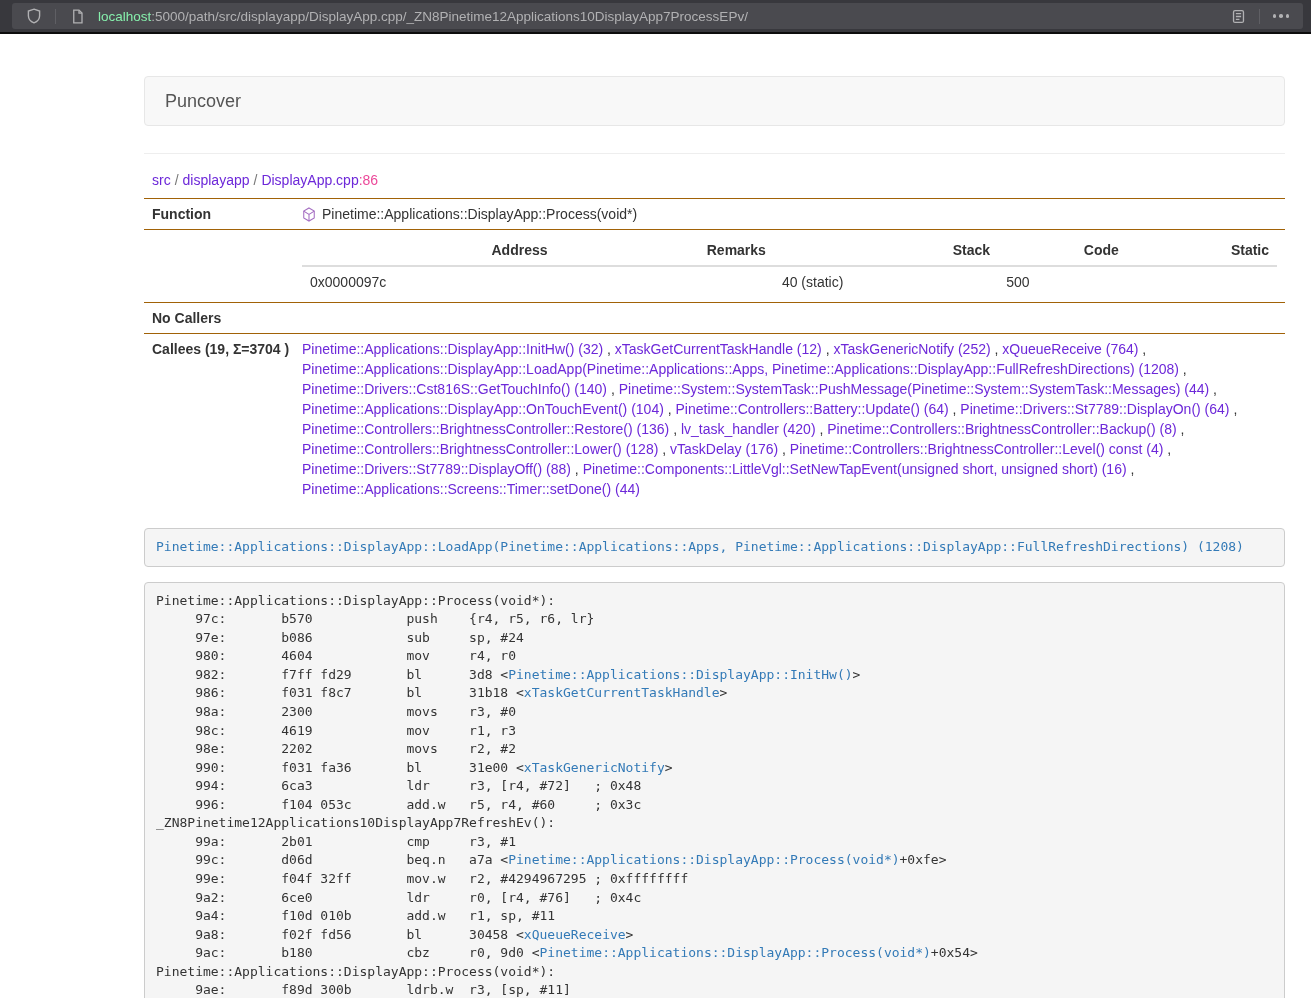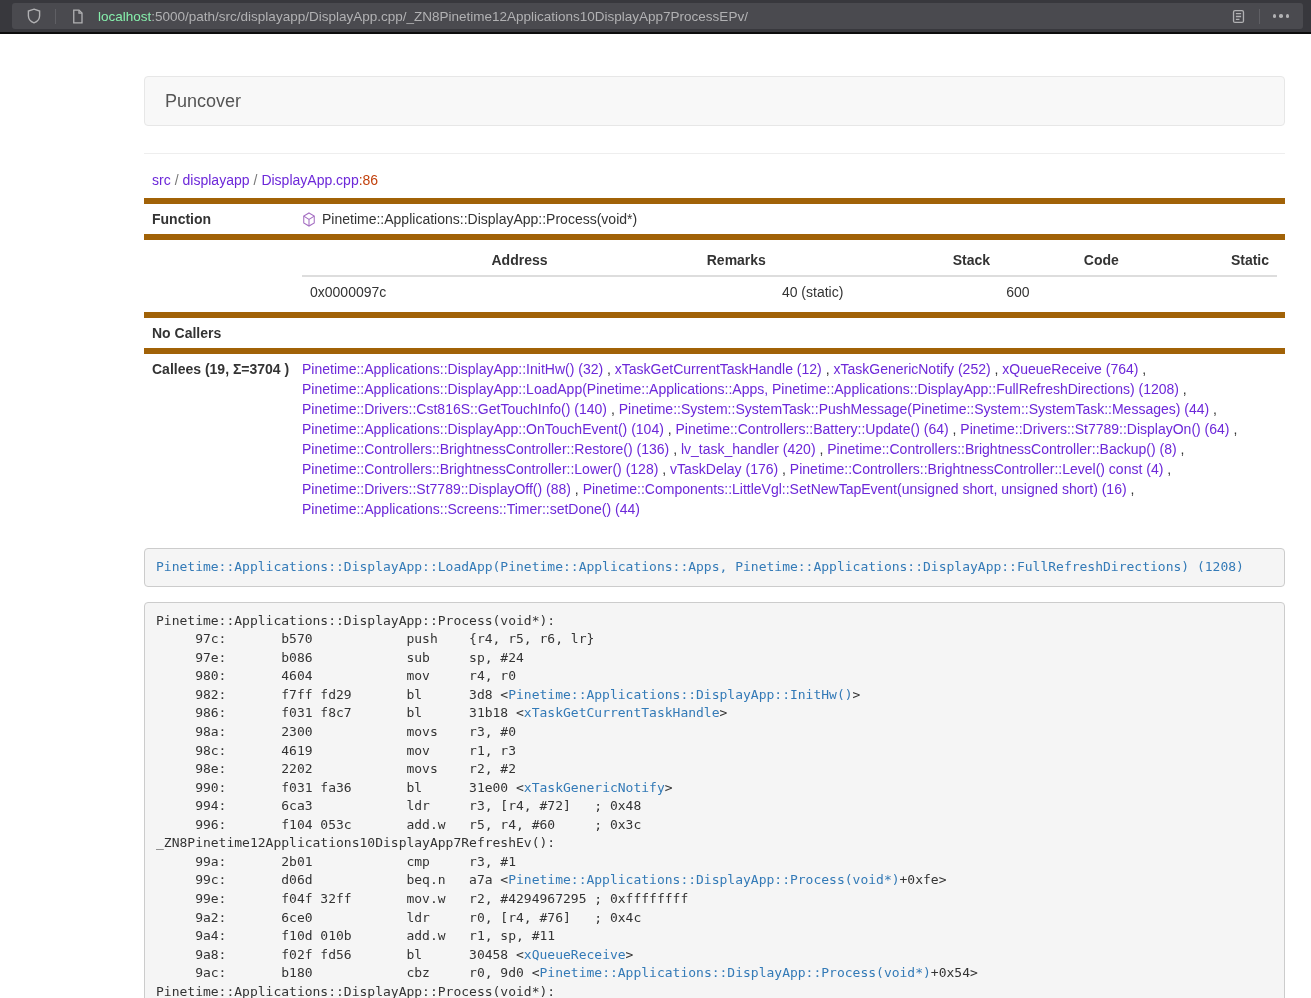--- a/index.html
+++ b/index.html
@@ -34,26 +34,26 @@
   .container { width:1141px; margin-left:144px; padding-top:42px; }
   .navbar {
     height:50px; background:#f8f8f8; border:1px solid #e7e7e7; border-radius:4px;
     display:flex; align-items:center; padding:0 20px; margin-bottom:27px;
   }
   .brand { font-size:18px; color:#555; line-height:20px; }
   hr.rule { border:0; border-top:1px solid #eee; margin:0 0 18px 0; }
 
   .breadcrumb-line { margin:0 0 10px 8px; }
   .breadcrumb-line .sep { color:#777; margin:0 4px; }
-  .breadcrumb-line .lineno { color:#c2410c; }
+  .breadcrumb-line .lineno { color:#ec4899; }
 
   table.fn { width:100%; border-collapse:collapse; }
   table.fn > tbody > tr > th,
   table.fn > tbody > tr > td {
-    border-top:6px solid #a16207; padding:5px 8px;
+    border-top:1px solid #a16207; padding:5px 8px;
     text-align:left; vertical-align:top; line-height:20px;
   }
   table.fn > tbody > tr > th { width:150px; font-weight:bold; white-space:nowrap; padding-right:2px; }
 
   .fn-name { display:flex; align-items:center; gap:6px; }
 
   table.metrics { width:100%; border-collapse:collapse; }
   table.metrics th {
     border-bottom:2px solid #ddd; padding:5px 8px; text-align:right;
     font-weight:bold; line-height:20px;
@@ -146,21 +146,21 @@
                 <th class="col-stack">Stack</th>
                 <th class="col-code">Code</th>
                 <th class="col-static">Static</th>
               </tr>
             </thead>
             <tbody>
               <tr>
                 <td>0x0000097c</td>
                 <td></td>
                 <td>40 (static)</td>
-                <td>600</td>
+                <td>500</td>
                 <td></td>
               </tr>
             </tbody>
           </table>
         </td>
       </tr>
       <tr>
         <th>No Callers</th>
         <td></td>
       </tr>

